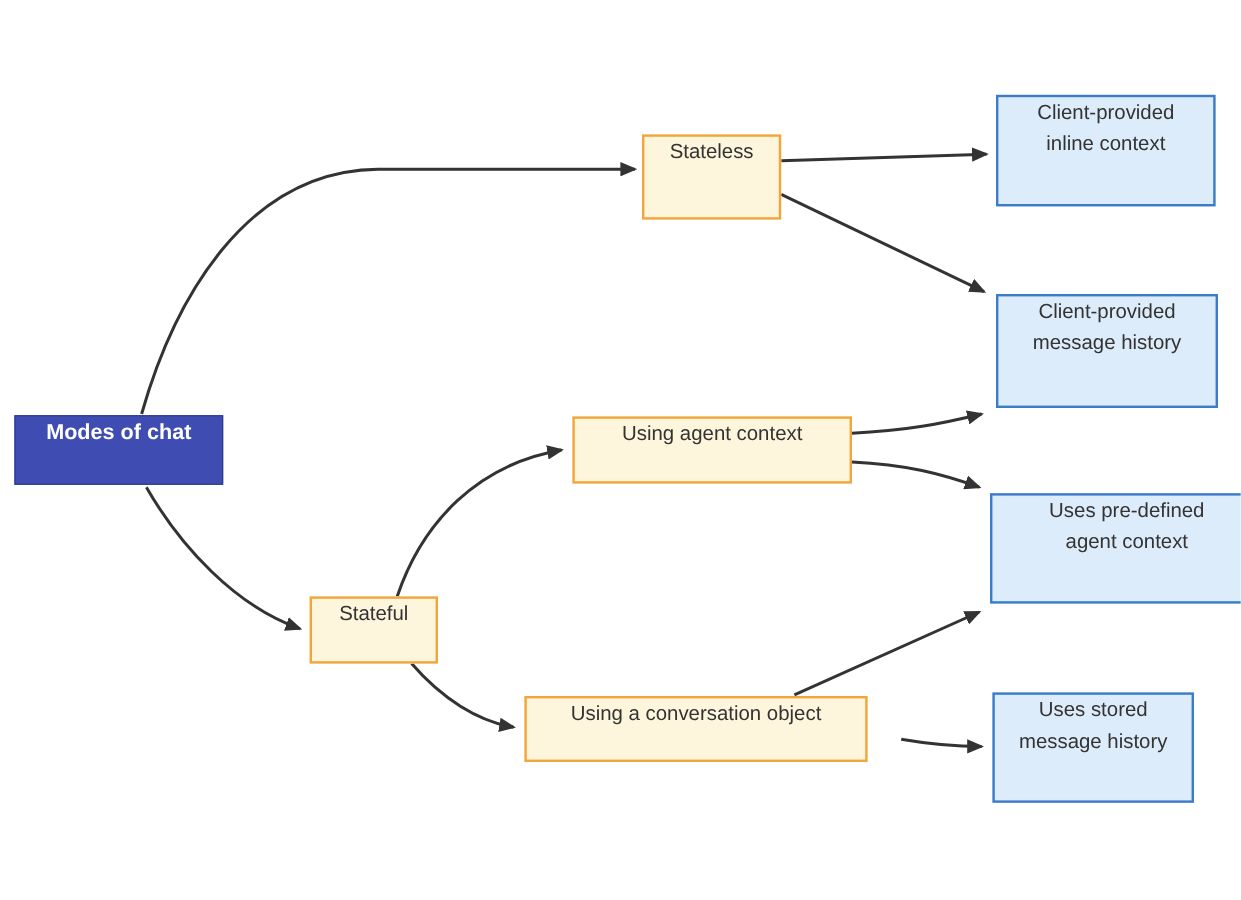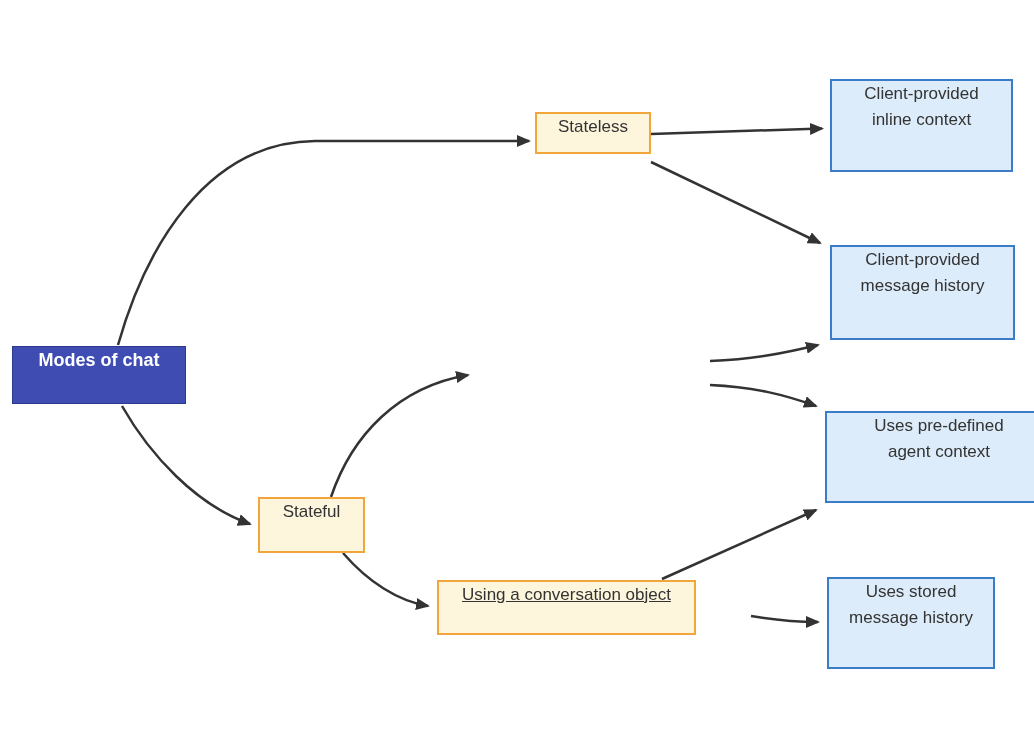--- a/index.html
+++ b/index.html
@@ -52,30 +52,33 @@
     <path class="edge" d="M331,497 C352,435 398,387 468,375" marker-end="url(#arrow)"></path>
     <path class="edge" d="M343,553 C368,582 398,601 428,606" marker-end="url(#arrow)"></path>
     <path class="edge" d="M662,579 L816,510" marker-end="url(#arrow)"></path>
     <path class="edge" d="M751,616 C780,621 798,622 818,622" marker-end="url(#arrow)"></path>
   </svg>
 
   <div class="node node-root" style="left:12px; top:346px; width:174px; height:58px;">
     <span>Modes of chat</span>
   </div>
 
-  <div class="node node-branch" style="left:535px; top:112px; width:116px; height:42px;">
+  <div class="node node-branch" style="left:535px; top:112px; width:116px; height:71px;">
     <span>Stateless</span>
   </div>
 
   <div class="node node-branch" style="left:258px; top:497px; width:107px; height:56px;">
     <span>Stateful</span>
   </div>
 
+  <div class="node node-branch" style="left:477px; top:347px; width:233px; height:56px;">
+    <span>Using agent context</span>
+  </div>
 
-  <div class="node node-branch" style="left:437px; top:580px; width:259px; height:55px;text-decoration:underline;">
+  <div class="node node-branch" style="left:437px; top:580px; width:286px; height:55px;">
     <span>Using a conversation object</span>
   </div>
 
   <div class="node node-leaf" style="left:830px; top:79px; width:183px; height:93px;">
     <span>Client-provided
 inline context</span>
   </div>
 
   <div class="node node-leaf" style="left:830px; top:245px; width:185px; height:95px;">
     <span>Client-provided

